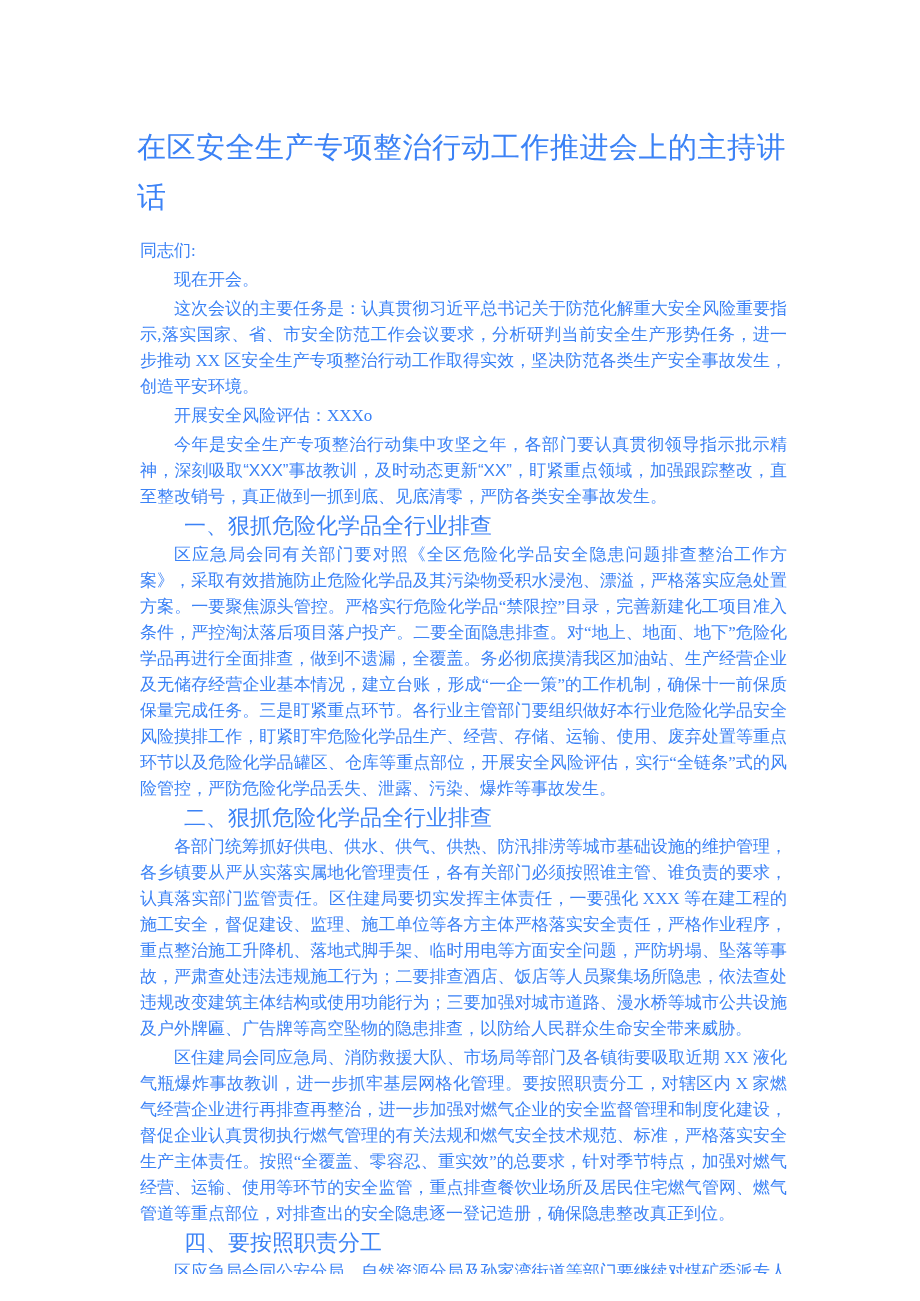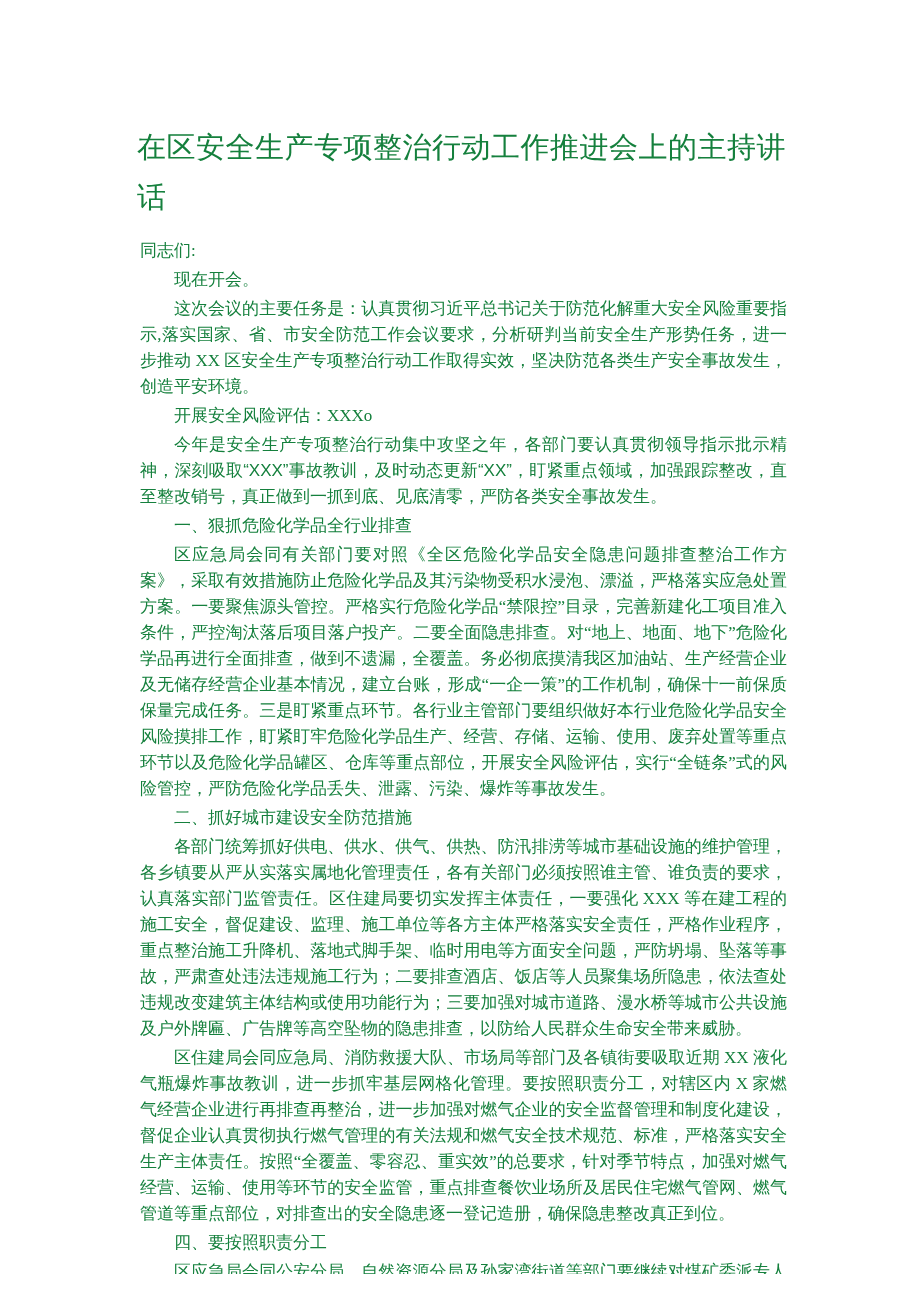--- a/index.html
+++ b/index.html
@@ -8,21 +8,21 @@
     background: #ffffff;
   }
   .page {
     position: relative;
     width: 920px;
     height: 1274px;
     background: #ffffff;
     box-sizing: border-box;
     padding: 122px 130px 13px 137px;
     overflow: hidden;
-    color: #15803d;
+    color: #3b82f6;
     font-family: "Liberation Serif", "DejaVu Serif", serif;
   }
   .doc-title {
     margin: 0 0 16px 0;
     font-size: 29px;
     line-height: 50px;
     font-weight: 400;
     letter-spacing: 0.5px;
     text-align: left;
   }
@@ -37,39 +37,39 @@
   }
   p.salutation {
     text-indent: 0;
   }
   p.para, p.heading {
     text-indent: 2em;
   }
   p.heading {
     font-weight: 700;
     font-family: "Liberation Sans", "DejaVu Sans", sans-serif;
-    font-size: 17px;
+    font-size: 22px;
   }
   .run-bold {
     font-weight: 400;
     font-family: "Liberation Sans", "DejaVu Sans", sans-serif;
   }
 </style>
 </head>
 <body>
 
 <div class="page">
   <h1 class="doc-title">在区安全生产专项整治行动工作推进会上的主持讲话</h1>
   <div class="doc-body" id="doc-body">
       <p class="salutation"><span>同志们:</span></p>
       <p class="para"><span>现在开会。</span></p>
       <p class="para"><span>这次会议的主要任务是：认真贯彻习近平总书记关于防范化解重大安全风险重要指示,落实国家、省、市安全防范工作会议要求，分析研判当前安全生产形势任务，进一步推动 XX 区安全生产专项整治行动工作取得实效，坚决防范各类生产安全事故发生，创造平安环境。</span></p>
       <p class="para"><span>开展安全风险评估：XXXo</span></p>
       <p class="para"><span>今年是安全生产专项整治行动集中攻坚之年，各部门要认真贯彻领导指示批示精神，深刻吸取</span><span class="run-bold">“XXX”</span><span>事故教训，及时动态更新</span><span class="run-bold">“XX”</span><span>，盯紧重点领域，加强跟踪整改，直至整改销号，真正做到一抓到底、见底清零，严防各类安全事故发生。</span></p>
       <p class="heading"><span class="run-bold">一、狠抓危险化学品全行业排查</span></p>
       <p class="para"><span>区应急局会同有关部门要对照《全区危险化学品安全隐患问题排查整治工作方案》，采取有效措施防止危险化学品及其污染物受积水浸泡、漂溢，严格落实应急处置方案。一要</span><span class="run-bold">聚焦源头管控。</span><span>严格实行危险化学品“禁限控”目录，完善新建化工项目准入条件，严控淘汰落后项目落户投产。</span><span class="run-bold">二要全面隐患排查。</span><span>对“地上、地面、地下”危险化学品再进行全面排查，做到不遗漏，全覆盖。务必彻底摸清我区加油站、生产经营企业及无储存经营企业基本情况，建立台账，形成“一企一策”的工作机制，确保十一前保质保量完成任务。三是盯</span><span class="run-bold">紧重点</span><span>环节。各行业主管部门要组织做好本行业危险化学品安全风险摸排工作，盯紧盯牢危险化学品生产、经营、存储、运输、使用、废弃处置等重点环节以及危险化学品罐区、仓库等重点部位，开展安全风险评估，实行“全链条”式的风险管控，严防危险化学品丢失、泄露、污染、爆炸等事故发生。</span></p>
-      <p class="heading"><span class="run-bold">二、抓好城市建设安全防范措施</span></p>
+      <p class="heading"><span class="run-bold">二、狠抓危险化学品全行业排查</span></p>
       <p class="para"><span>各部门统筹抓好供电、供水、供气、供热、防汛排涝等城市基础设施的维护管理，各乡镇要从严从实落实属地化管理责任，各有关部门必须按照谁主管、谁负责的要求，认真落实部门监管责任。区住建局要切实发挥主体责任，一要强化 XXX 等在建工程的施工安全，督促建设、监理、施工单位等各方主体严格落实安全责任，严格作业程序，重点整治施工升降机、落地式脚手架、临时用电等方面安全问题，严防坍塌、坠落等事故，严肃查处违法违规施工行为；二要排查酒店、饭店等人员聚集场所隐患，依法查处违规改变建筑主体结构或使用功能行为；三要加强对城市道路、漫水桥等城市公共设施及户外牌匾、广告牌等高空坠物的隐患排查，以防给人民群众生命安全带来威胁。</span></p>
       <p class="para"><span>区住建局会同应急局、消防救援大队、市场局等部门及各镇街要吸取近期 XX 液化气瓶爆炸事故教训，进一步抓牢基层网格化管理。要按照职责分工，对辖区内 X 家燃气经营企业进行再排查再整治，进一步加强对燃气企业的安全监督管理和制度化建设，督促企业认真贯彻执行燃气管理的有关法规和燃气安全技术规范、标准，严格落实安全生产主体责任。按照“全覆盖、零容忍、重实效”的总要求，针对季节特点，加强对燃气经营、运输、使用等环节的安全监管，重点排查餐饮业场所及居民住宅燃气管网、燃气管道等重点部位，对排查出的安全隐患逐一登记造册，确保隐患整改真正到位。</span></p>
       <p class="heading"><span class="run-bold">四、要按照职责分工</span></p>
       <p class="para"><span>区应急局会同公安分局、自然资源分局及孙家湾街道等部门要继续对煤矿委派专人监督检查，对煤矿进行驻矿值班盯守，严格督促企业贯彻落实国家和省市区关于安全生产法律法规及政</span></p>
     </div>
 </div>
 
 </body></html>

